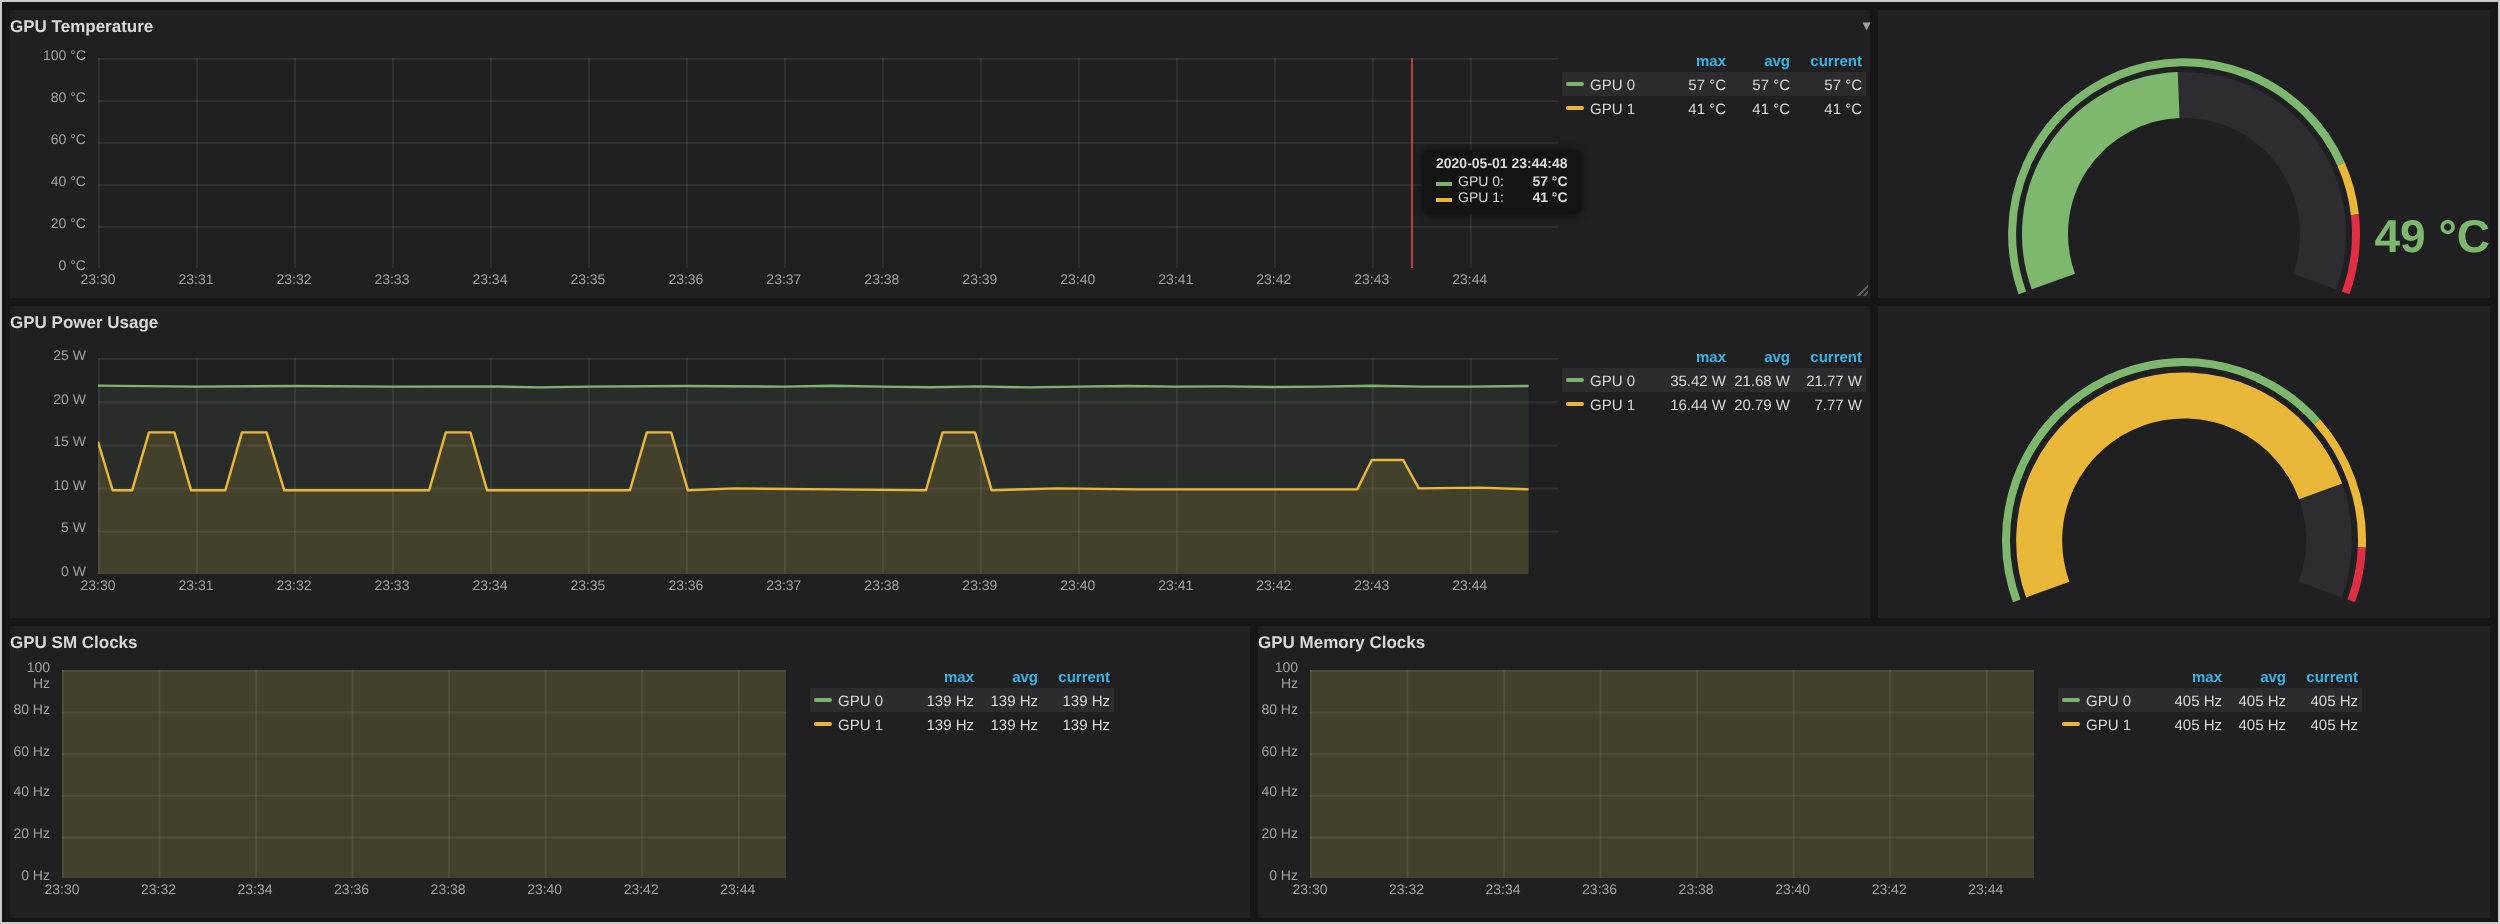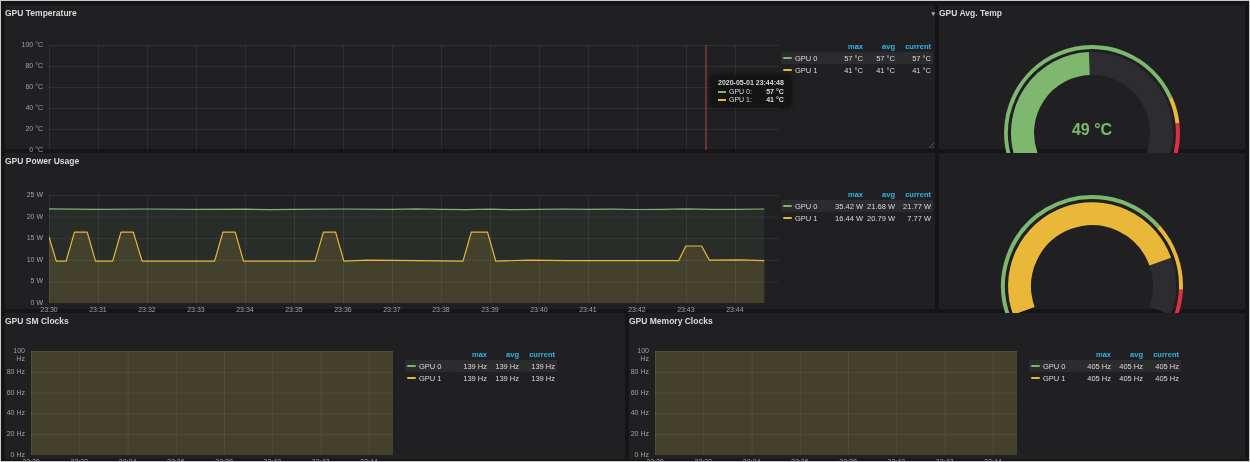--- a/index.html
+++ b/index.html
@@ -1,21 +1,21 @@
 <!DOCTYPE html>
 <html><head>
 <meta charset="utf-8">
 <style>
   html,body{margin:0;padding:0;background:#ffffff;}
   body{width:1250px;height:462px;font-family:"Liberation Sans",sans-serif;-webkit-font-smoothing:antialiased;}
   #frame{position:relative;width:1248px;height:460px;border:1px solid #c9c9c9;background:#151518;overflow:hidden;}
   .panel{position:absolute;background:#202023;}
   .panel-header{position:absolute;top:0;left:0;right:0;height:16px;display:flex;align-items:center;justify-content:space-between;gap:4px;font-size:8.5px;font-weight:700;color:#d8d9da;cursor:pointer;z-index:2;}
   .caret{color:#9fa1a3;font-size:7px;line-height:7px;}
-  .panel-body{position:absolute;top:16px;left:0;right:0;bottom:0;margin-top:16px;}
+  .panel-body{position:absolute;top:16px;left:0;right:0;bottom:0;}
   .ylab,.xlab{position:absolute;font-size:7px;color:#9fa1a3;line-height:8px;}
   .ylab{text-align:right;}
   .xlab{text-align:center;width:30px;}
   .legend{position:absolute;font-size:7.5px;color:#d8d9da;}
   .lg-row{display:grid;grid-template-columns:44px 36px 32px 36px;align-items:center;height:12px;padding:0 2px;}
   .lg-row.hl{background:rgba(255,255,255,0.055);}
   .lg-val{text-align:right;}
   .lg-h{color:#33b5e5;font-weight:700;cursor:pointer;}
   .lg-name{display:flex;align-items:center;gap:3px;cursor:pointer;white-space:nowrap;}
   .dash{display:inline-block;width:9px;height:2px;border-radius:1px;flex:0 0 auto;}
@@ -114,25 +114,22 @@
       <div class="tt-row">
         <i class="tt-dash" style="background: rgb(234, 184, 57);"></i>
         <span>GPU 1:</span>
         <b>41 °C</b>
       </div>
     </div>
     <div class="resize-handle"></div>
   </div>
 
   <div class="panel" style="left:938px;top:4px;width:306px;height:144px">
-    <div class="panel-header">
-      <span>GPU Avg. Temp</span>
-    </div>
     <div class="panel-body gauge-host">
-      <div class="gauge-value" style="top: 84px; color: rgb(126, 184, 111); font-size: 16px;">49 °C</div>
+      <div class="gauge-value" style="top: 84px; color: rgb(126, 184, 111); font-size: 23px; text-align: right;">49 °C</div>
     <svg width="306" height="128" style="position: absolute; left: 0px; top: 0px;">
           <path d="M 150.33 26.55 A 69.5 69.5 0 0 1 218.31 119.77" stroke="#2c2c31" stroke-width="23" fill="none"></path>
           <path d="M 87.69 119.77 A 69.5 69.5 0 0 1 150.33 26.55" stroke="#7eb86f" stroke-width="23" fill="none"></path>
           <path d="M 72.19 125.41 A 86 86 0 0 1 231.56 61.02" stroke="#7eb86f" stroke-width="4" fill="none"></path>
           <path d="M 231.56 61.02 A 86 86 0 0 1 238.46 86.41" stroke="#eab839" stroke-width="4" fill="none"></path>
           <path d="M 238.46 86.41 A 86 86 0 0 1 233.81 125.41" stroke="#e02f44" stroke-width="4" fill="none"></path>
         </svg>
       </div>
   </div>
 

